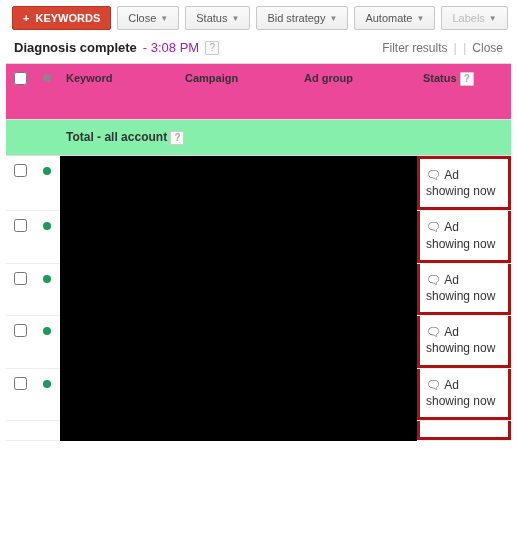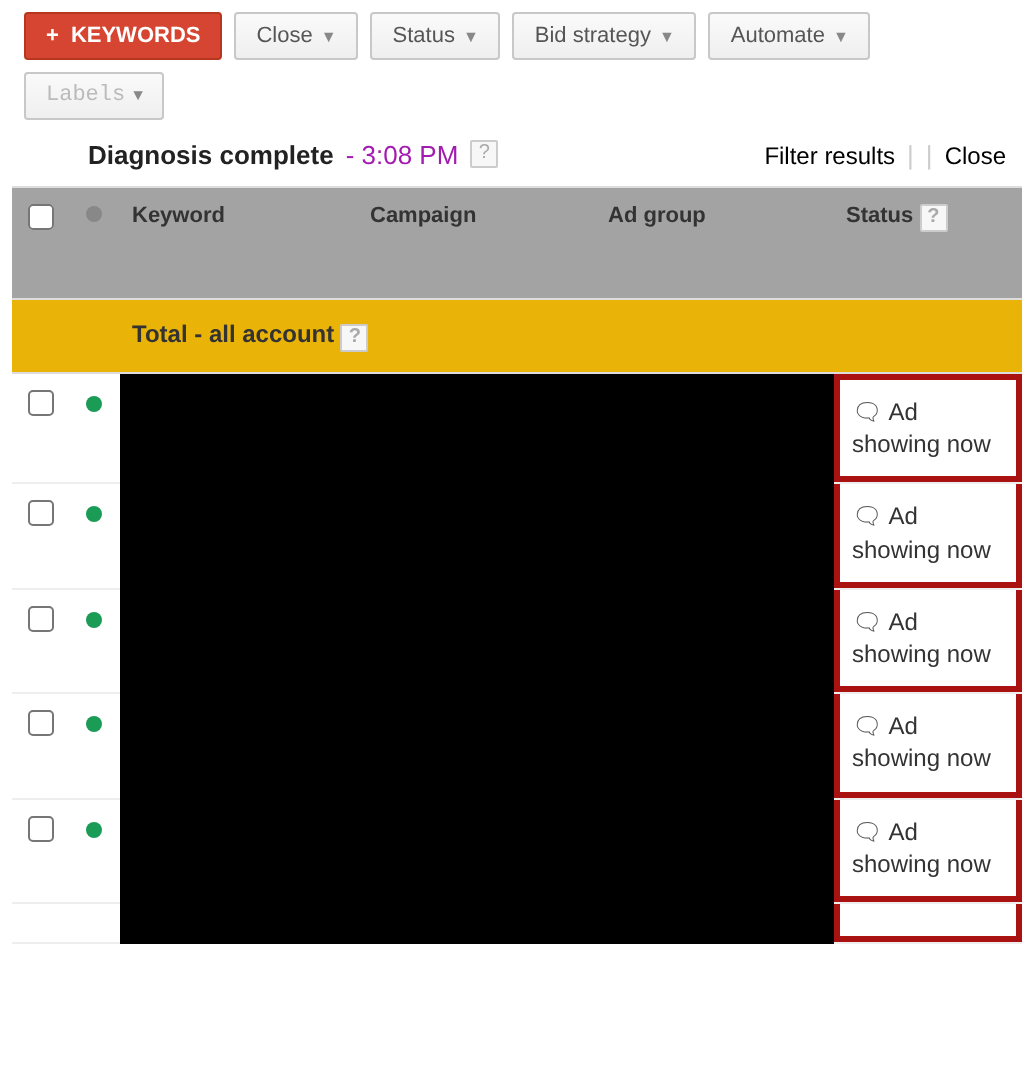--- a/index.html
+++ b/index.html
@@ -29,62 +29,62 @@
   .btn .caret { font-size: 8px; color: #888; }
   .btn.red {
     background: #d64531;
     border-color: #b6361f;
     color: #fff;
     font-weight: bold;
     text-transform: uppercase;
     padding: 5px 10px;
   }
   .btn.red .plus { font-weight: bold; margin-right:2px;}
-  .btn.disabled { color: #bbb; cursor: default; font-family: Liberation Mono, monospace; }
+  .btn.disabled { color: #bbb; cursor: default; }
   .infobar {
     display:flex;
+    align-items:center;
     gap:6px;
     padding: 4px 8px 8px 8px;
     font-size:13px;
-    margin-left:30px;
   }
   .infobar .title { font-weight:bold; color:#222;}
   .infobar .time { color:#a21caf;}
   .help {
     display:inline-block;
     width:14px; height:14px;
     border:1px solid #ccc;
     font-size:10px;
     text-align:center;
     line-height:12px;
     color:#aaa;
     background:#f7f7f7;
     border-radius:1px;
   }
   .links { margin-left:auto; display:flex; gap:6px; align-items:center;}
-  .links a { color:#000000; text-decoration:none; cursor:pointer; font-size:12px;}
+  .links a { color:#737373; text-decoration:none; cursor:pointer; font-size:12px;}
   .links .sep { color:#ccc;}
   table { border-collapse: collapse; width: 100%; table-layout:fixed;}
   thead th {
-    background:#a3a3a3;
+    background:#ec4899;
     border-top:1px solid #ddd;
     border-bottom:1px solid #ddd;
     font-size:11px;
     font-weight:bold;
     color:#333;
     text-align:left;
     padding:8px 6px;
     vertical-align:top;
     height:56px;
   }
   .col-cb { width:28px; text-align:center;}
   .col-dot{ width:26px; text-align:center;}
   .col-status{ width:94px;}
   tbody tr.totals td {
-    background:#eab308;
+    background:#86efac;
     font-weight:bold;
     font-size:12px;
     padding:10px 6px;
     border-bottom:1px solid #ddd;
   }
   tbody tr.redacted td.redblock {
     background:#000;
     padding:0;
     border-bottom:1px solid #000;
   }

